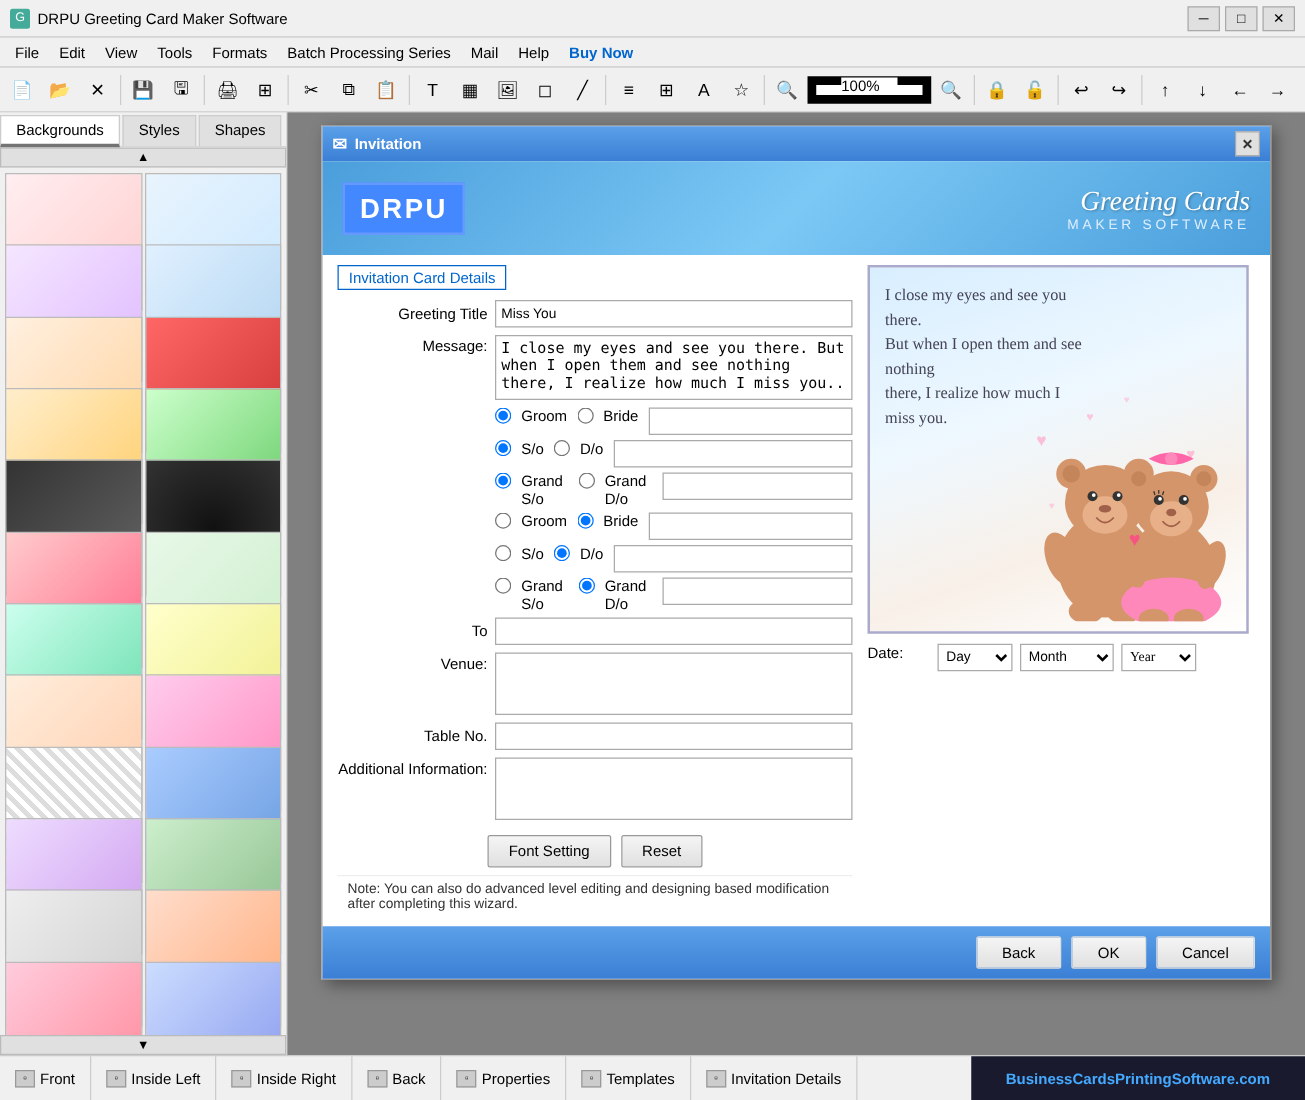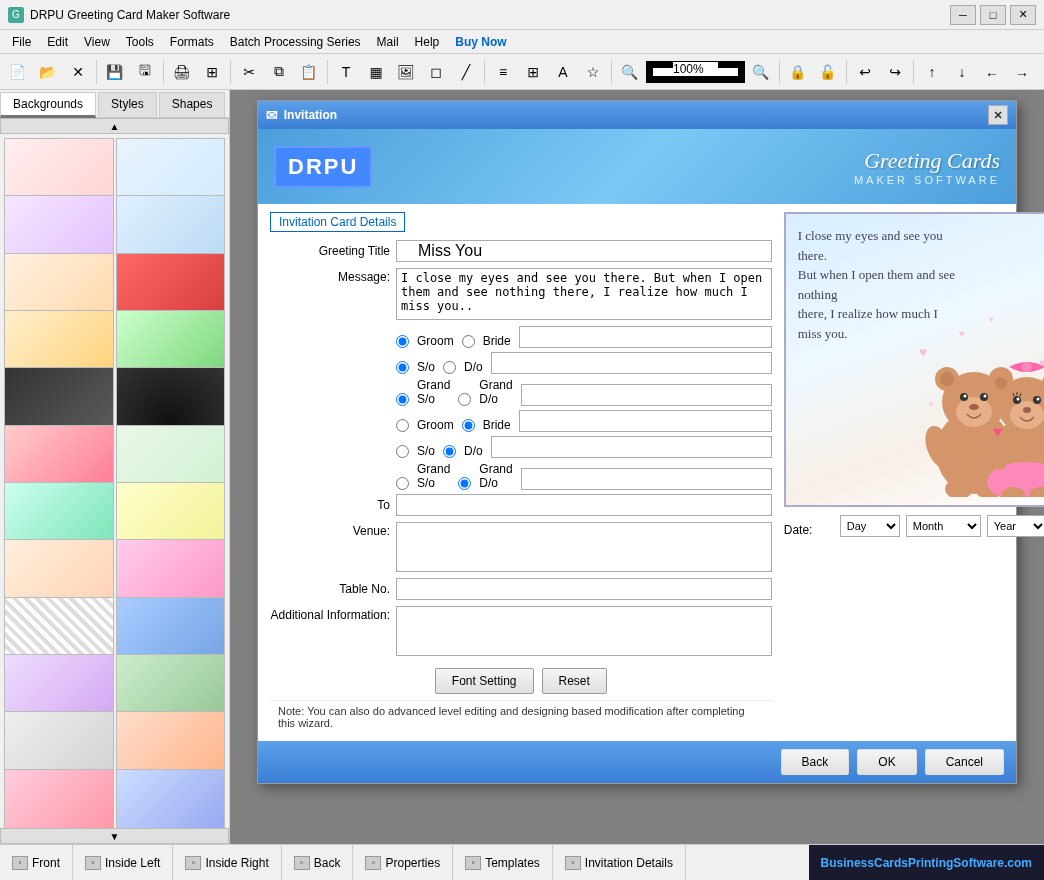--- a/index.html
+++ b/index.html
@@ -253,37 +253,37 @@
     .form-label {
       width: 120px;
       font-size: 12px;
       text-align: right;
       flex-shrink: 0;
     }
     .form-input {
       flex: 1;
       height: 22px;
       border: 1px solid #aaa;
-      padding: 2px 21px;
-      font-size: 16px;
+      padding: 2px 4px;
+      font-size: 11px;
       outline: none;
     }
     .form-textarea {
       flex: 1;
       height: 52px;
       border: 1px solid #aaa;
       padding: 2px 4px;
       font-size: 12px;
       outline: none;
       resize: none;
     }
 
     .radio-group {
       display: flex;
-      align-items: flex-end;
+      align-items: flex-start;
       gap: 8px;
       margin-bottom: 4px;
     }
 
     
     .card-preview {
       border: 2px solid #aaaacc;
       background: linear-gradient(160deg, #d8eeff 0%, #eef8ff 40%, #f8f0e8 70%, #fff 100%);
       width: 305px;
       height: 295px;
@@ -310,21 +310,21 @@
       height: 190px;
     }
     
 
     
     .datetime-section {
       margin-top: 8px;
     }
     .dt-row {
       display: flex;
-      align-items: flex-end;
+      align-items: flex-start;
       margin-bottom: 6px;
       gap: 6px;
     }
     .dt-label { width: 50px; font-size: 12px; }
     .dt-select {
       height: 22px;
       border: 1px solid #aaa;
       font-size: 11px;
       background: white;
       padding: 0 2px;
@@ -404,21 +404,21 @@
       border-right: 1px solid #ccc;
       font-size: 12px;
       cursor: pointer;
       gap: 4px;
     }
     .status-tab-icon { width: 16px; height: 14px; background: #ccc; border: 1px solid #999; font-size: 8px; display: flex; align-items: center; justify-content: center; }
     .status-brand {
       margin-left: auto;
       background: #1a1a2e;
       color: #44aaff;
-      padding: 0 12px;
+      padding: 0 28px;
       height: 100%;
       display: flex;
       align-items: center;
       font-size: 12px;
       font-weight: bold;
     }
 
     
     .left-panel-scroll {
       display: flex;
@@ -759,21 +759,21 @@
 
           <div class="datetime-section">
             <div class="dt-row">
               <span class="dt-label">Date:</span>
               <select class="dt-select" style="width:60px;">
                 <option>Day</option>
               </select>
               <select class="dt-select" style="width:75px;">
                 <option>Month</option>
               </select>
-              <select class="dt-select" style="width:60px;">
+              <select class="dt-select" style="width:60px;font-family:Liberation Serif, serif;">
                 <option>Year</option>
               </select>
             </div>
           </div>
         </div>
       </div>
 
       <div class="dialog-footer">
         <button class="footer-btn">Back</button>
         <button class="footer-btn ok-btn">OK</button>

